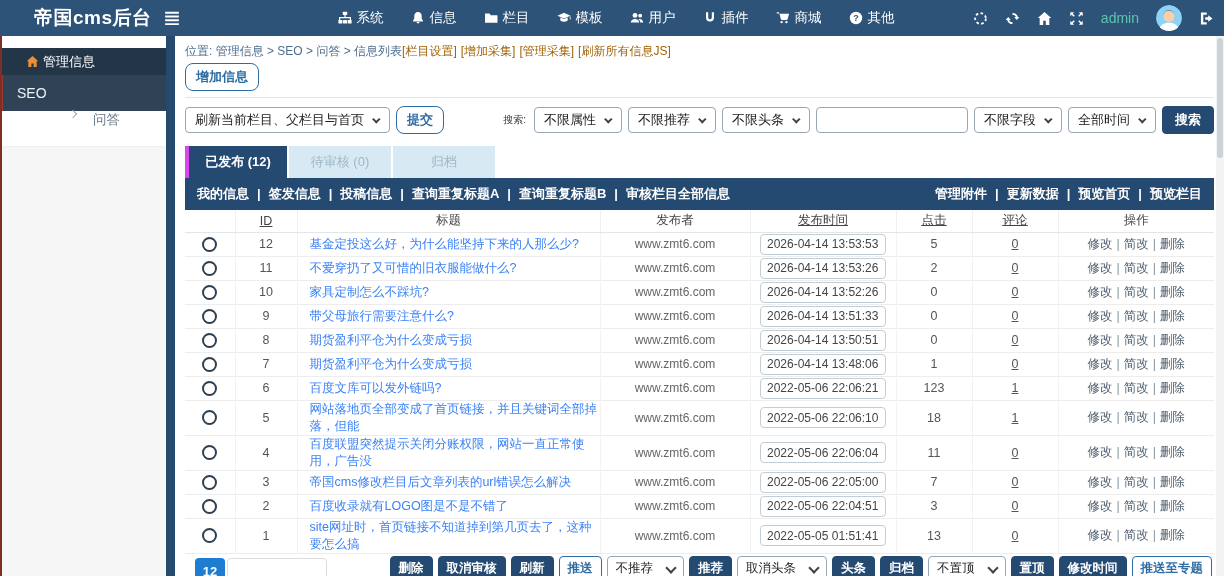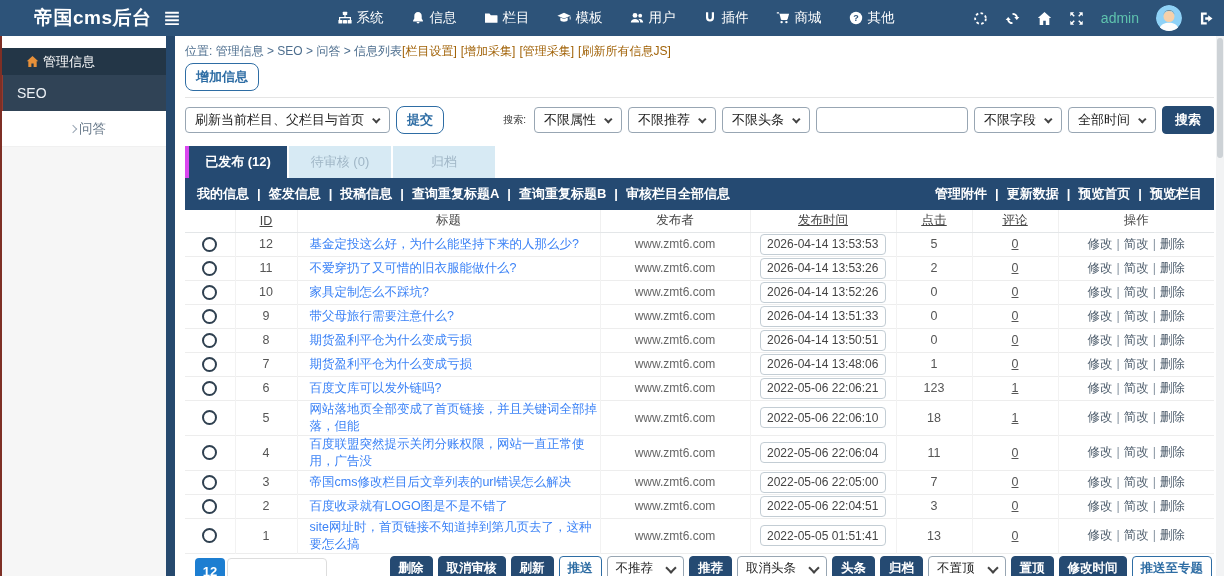--- a/index.html
+++ b/index.html
@@ -22,21 +22,21 @@
   .admin-name { color:#5fc3ae; font-size:14px; }
   .avatar { width:26px; height:26px; border-radius:50%; overflow:hidden; display:block; }
 
   
   .left-edge { position:absolute; left:0; top:36px; bottom:0; width:2px; background:#7e2f25; z-index:6; }
   .sidebar { position:absolute; left:0; top:48px; bottom:0; width:166px; background:#f6f6f6; z-index:4; }
   .side-divider { position:absolute; left:166px; top:36px; bottom:0; width:9px; background:#26496e; z-index:4; }
   .side-head { height:27px; background:#233647; color:#fff; font-size:13px; display:flex; align-items:center; padding-left:26px; gap:4px; }
   .side-head svg { width:13px; height:13px; color:#e8913a; }
   .side-group { height:36px; background:#304356; color:#eef2f6; font-size:14px; display:flex; align-items:center; padding-left:14px; border-left:3px solid #953b30; }
-  .side-item { height:36px; background:#fff; color:#68798a; font-size:13.5px; display:flex; align-items:center; padding-left:70px; gap:3px; border-bottom:1px solid #f0f0f0; }
+  .side-item { height:36px; background:#fff; color:#68798a; font-size:13.5px; display:flex; padding-left:70px; gap:17px; border-bottom:1px solid #f0f0f0; }
   .tree-chev { width:6px; height:6px; border-top:1.5px solid #9aa7b5; border-right:1.5px solid #9aa7b5; transform:rotate(45deg); display:inline-block; }
 
   
   .main { position:absolute; left:175px; top:36px; right:0; bottom:0; background:#fff; padding:5px 10px 0 10px; overflow:hidden; }
   .crumb-row { display:flex; justify-content:flex-start; align-items:center; height:20px; font-size:12px; }
   .crumb { color:#4d6e8e; }
   .crumb-links { display:flex; gap:4px; }
   .crumb-links a { color:#a16207; }
   .add-row { margin-top:2px; padding-bottom:6px; border-bottom:1px solid #e5e5e5; }
   .btn-outline { display:inline-flex; align-items:center; background:#fff; border:1px solid #2e6da4; color:#2e6da4; border-radius:8px; font-size:13px; font-weight:bold; padding:4px 10px; cursor:pointer; font-family:inherit; }

